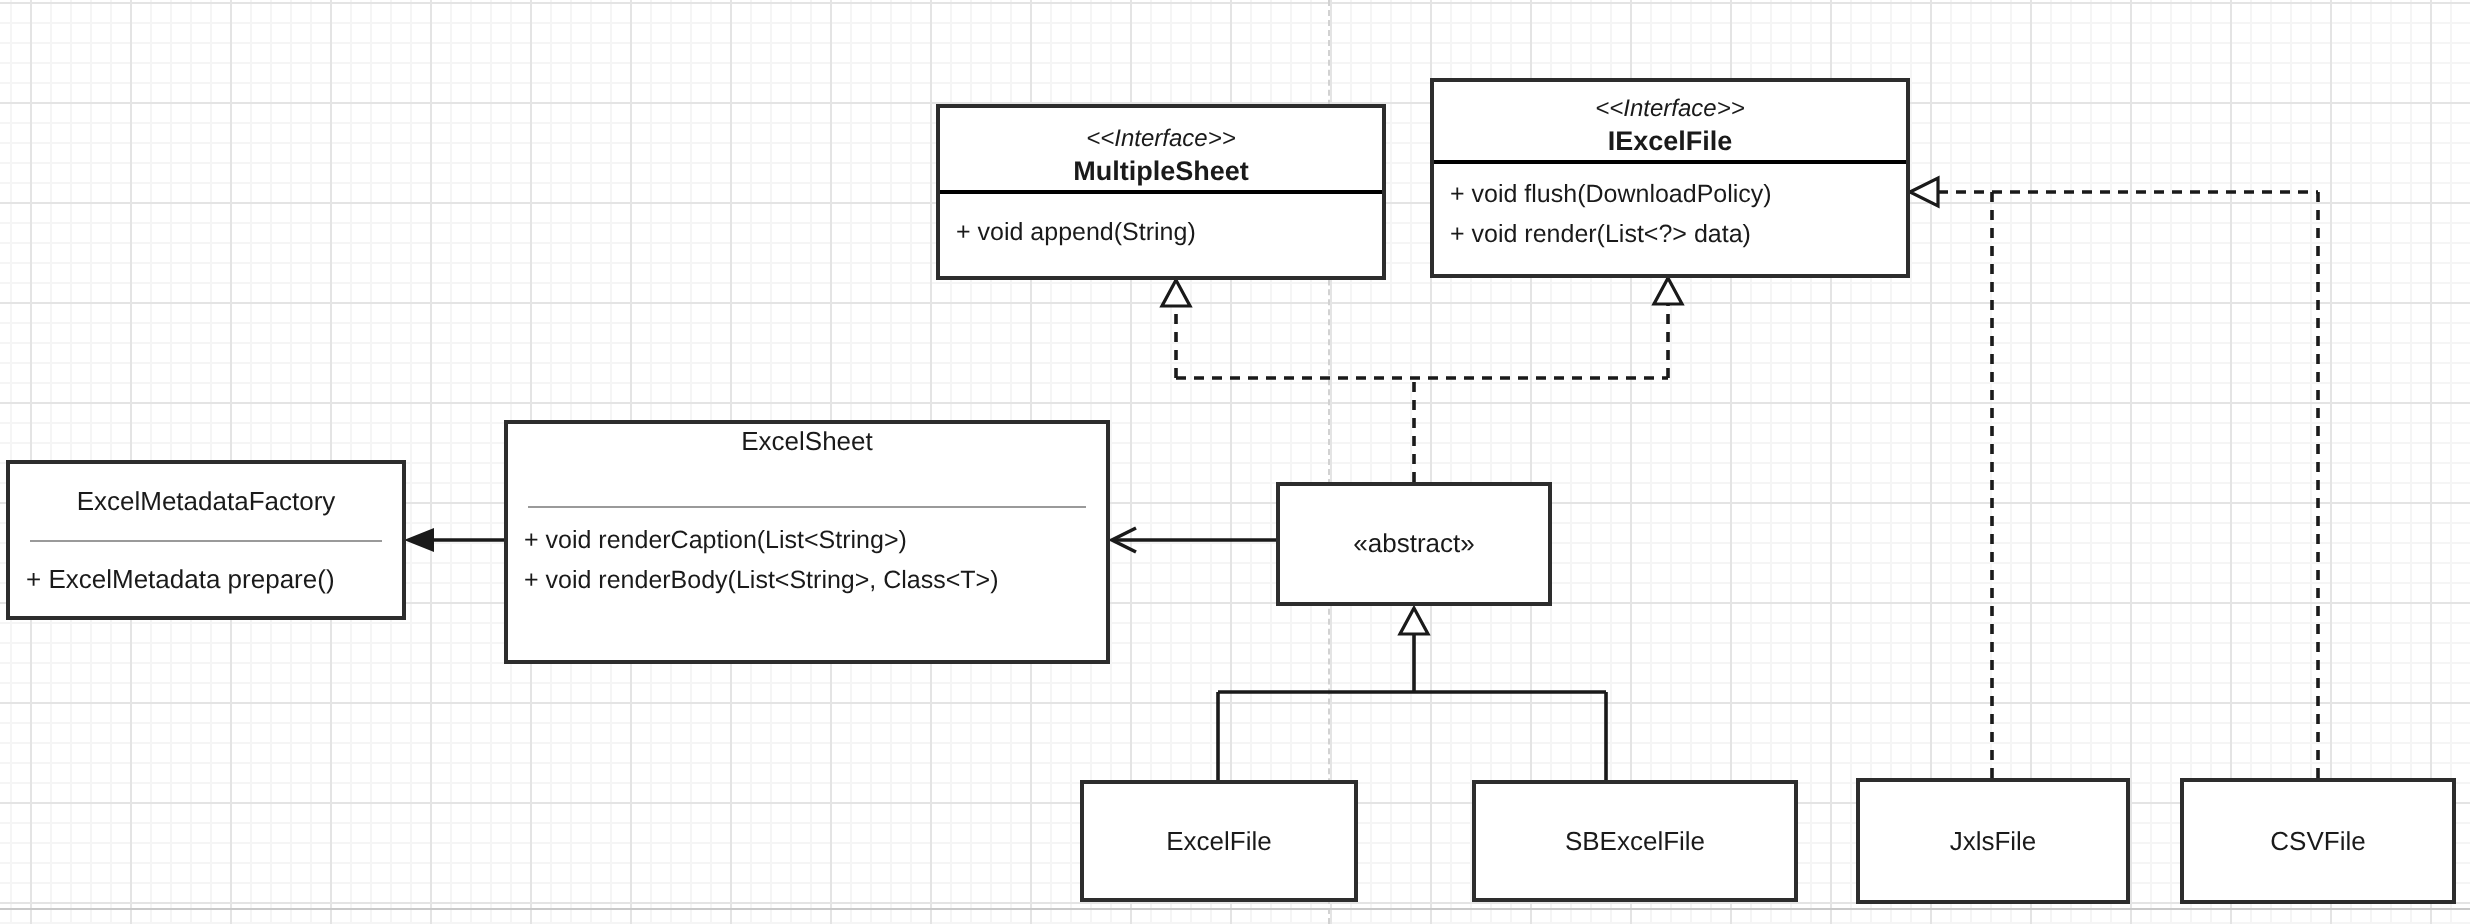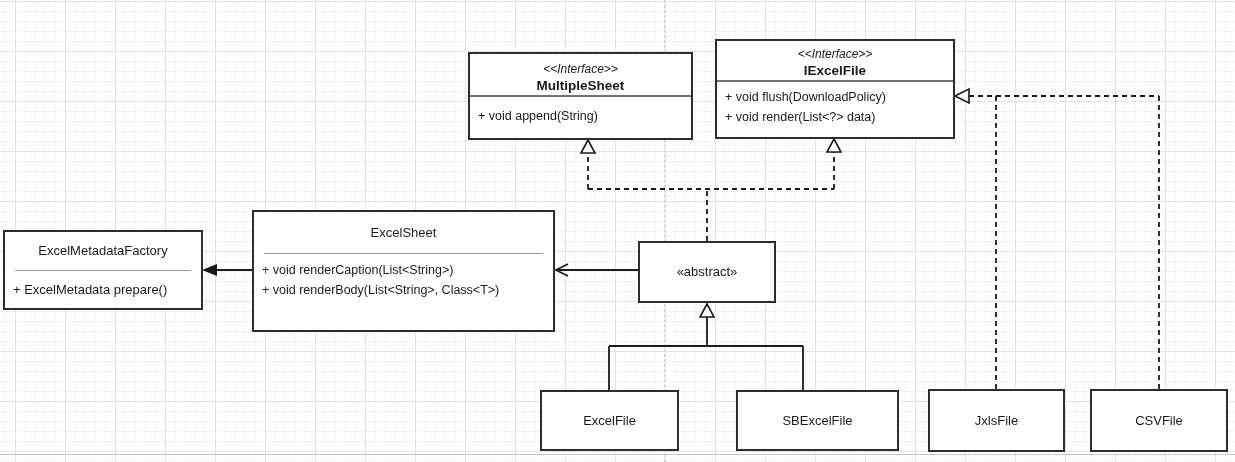--- a/index.html
+++ b/index.html
@@ -41,39 +41,39 @@
     flex-direction: column;
   }
   .box-header { text-align: center; padding-top: 7px; }
   .stereotype { font-size: 12px; font-style: italic; line-height: 16px; }
   .stereotype.plain { font-style: normal; font-size: 13px; }
   .class-name { font-size: 13.5px; font-weight: bold; line-height: 18px; }
   .class-name.italic { font-style: italic; }
   .class-name.regular { font-weight: normal; font-size: 13px; }
 
   .box-body { text-align: left; }
-  .box-body.dark-sep { border-top: 2px solid #737373; }
+  .box-body.dark-sep { border-top: 2px solid #000000; }
   .gray-sep { border-top: 1px solid #9a9a9a; margin: 0 10px; }
   .method { font-size: 12.5px; line-height: 20px; white-space: nowrap; }
 
   
   #box-multiplesheet { left: 468px; top: 52px;  width: 225px; height: 88px; }
   #box-multiplesheet .box-body { padding: 9px 8px 0 8px; }
 
   #box-iexcelfile   { left: 715px; top: 39px;  width: 240px; height: 100px; }
   #box-iexcelfile .box-header { padding-top: 5px; }
   #box-iexcelfile .box-body { padding: 5px 8px 0 8px; }
 
   #box-metadatafactory { left: 3px; top: 230px; width: 200px; height: 80px; }
   #box-metadatafactory .title-area { height: 38px; display:flex; align-items:center; justify-content:center; }
   #box-metadatafactory .box-body { padding: 9px 8px 0 8px; }
   #box-metadatafactory .method { font-size: 13px; }
 
   #box-excelsheet { left: 252px; top: 210px; width: 303px; height: 122px; }
-  #box-excelsheet .title-area { height: 41px; display:flex; align-items:center; justify-content:center; }
+  #box-excelsheet .title-area { height: 41px; display:flex; align-items:flex-start; justify-content:center; }
   #box-excelsheet .box-body { padding: 6px 8px 0 8px; }
 
   #box-streamexcelfile { left: 638px; top: 241px; width: 138px; height: 62px;
     justify-content: center; text-align: center; }
 
   .simple-box { align-items: center; justify-content: center; }
   .simple-label { font-size: 13px; line-height: 16px; }
   #box-excelfile   { left: 540px;  top: 390px; width: 139px; height: 61px; }
   #box-sbexcelfile { left: 736px;  top: 390px; width: 163px; height: 61px; }
   #box-jxlsfile    { left: 928px;  top: 389px; width: 137px; height: 63px; }

